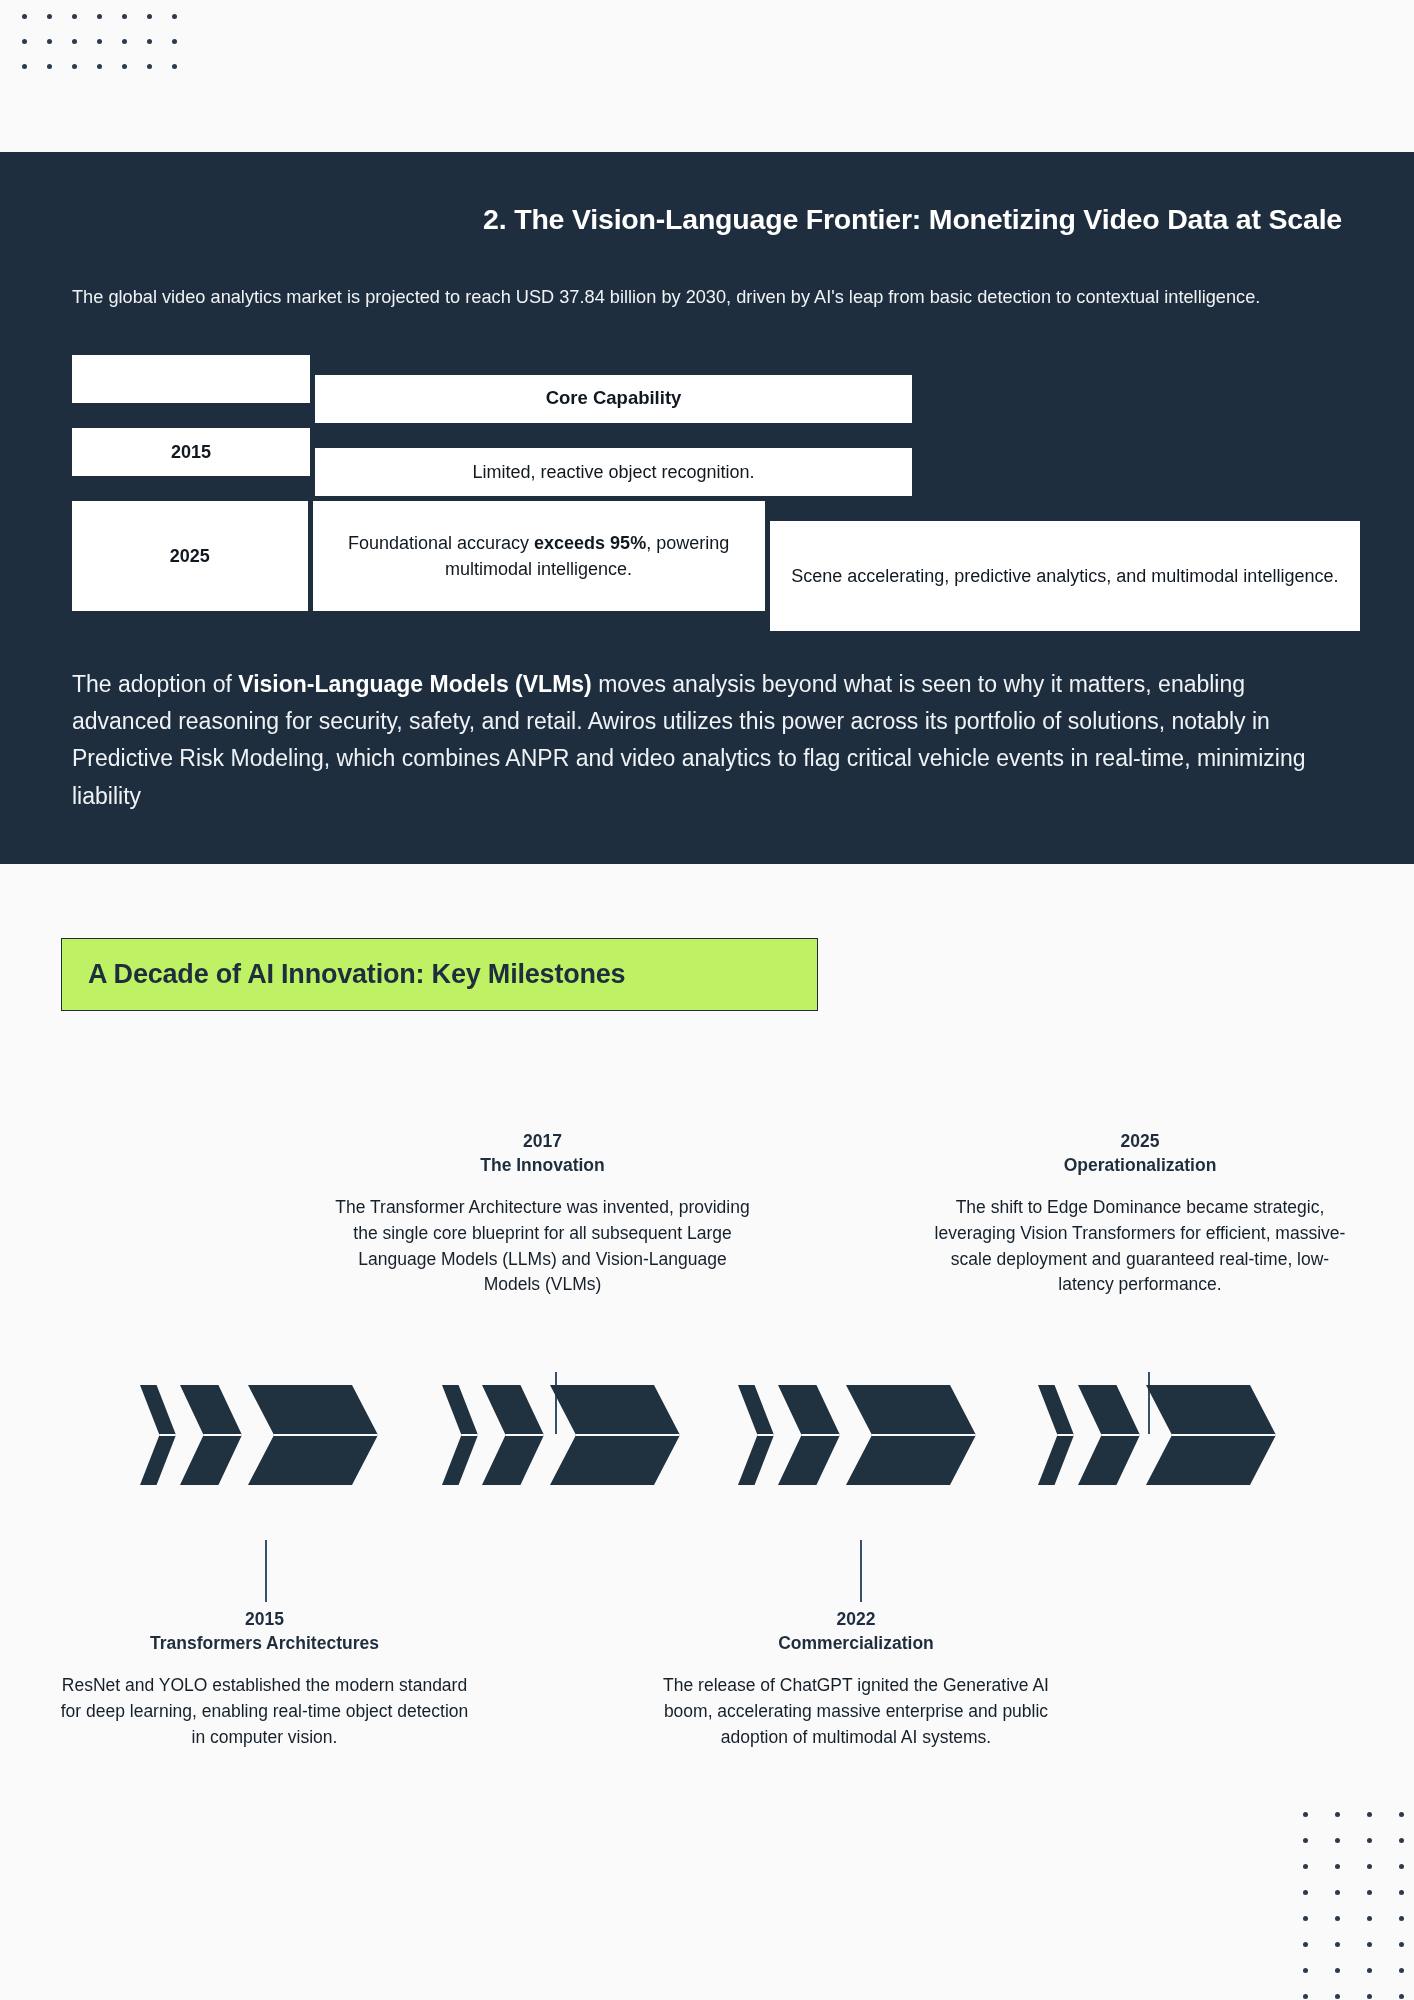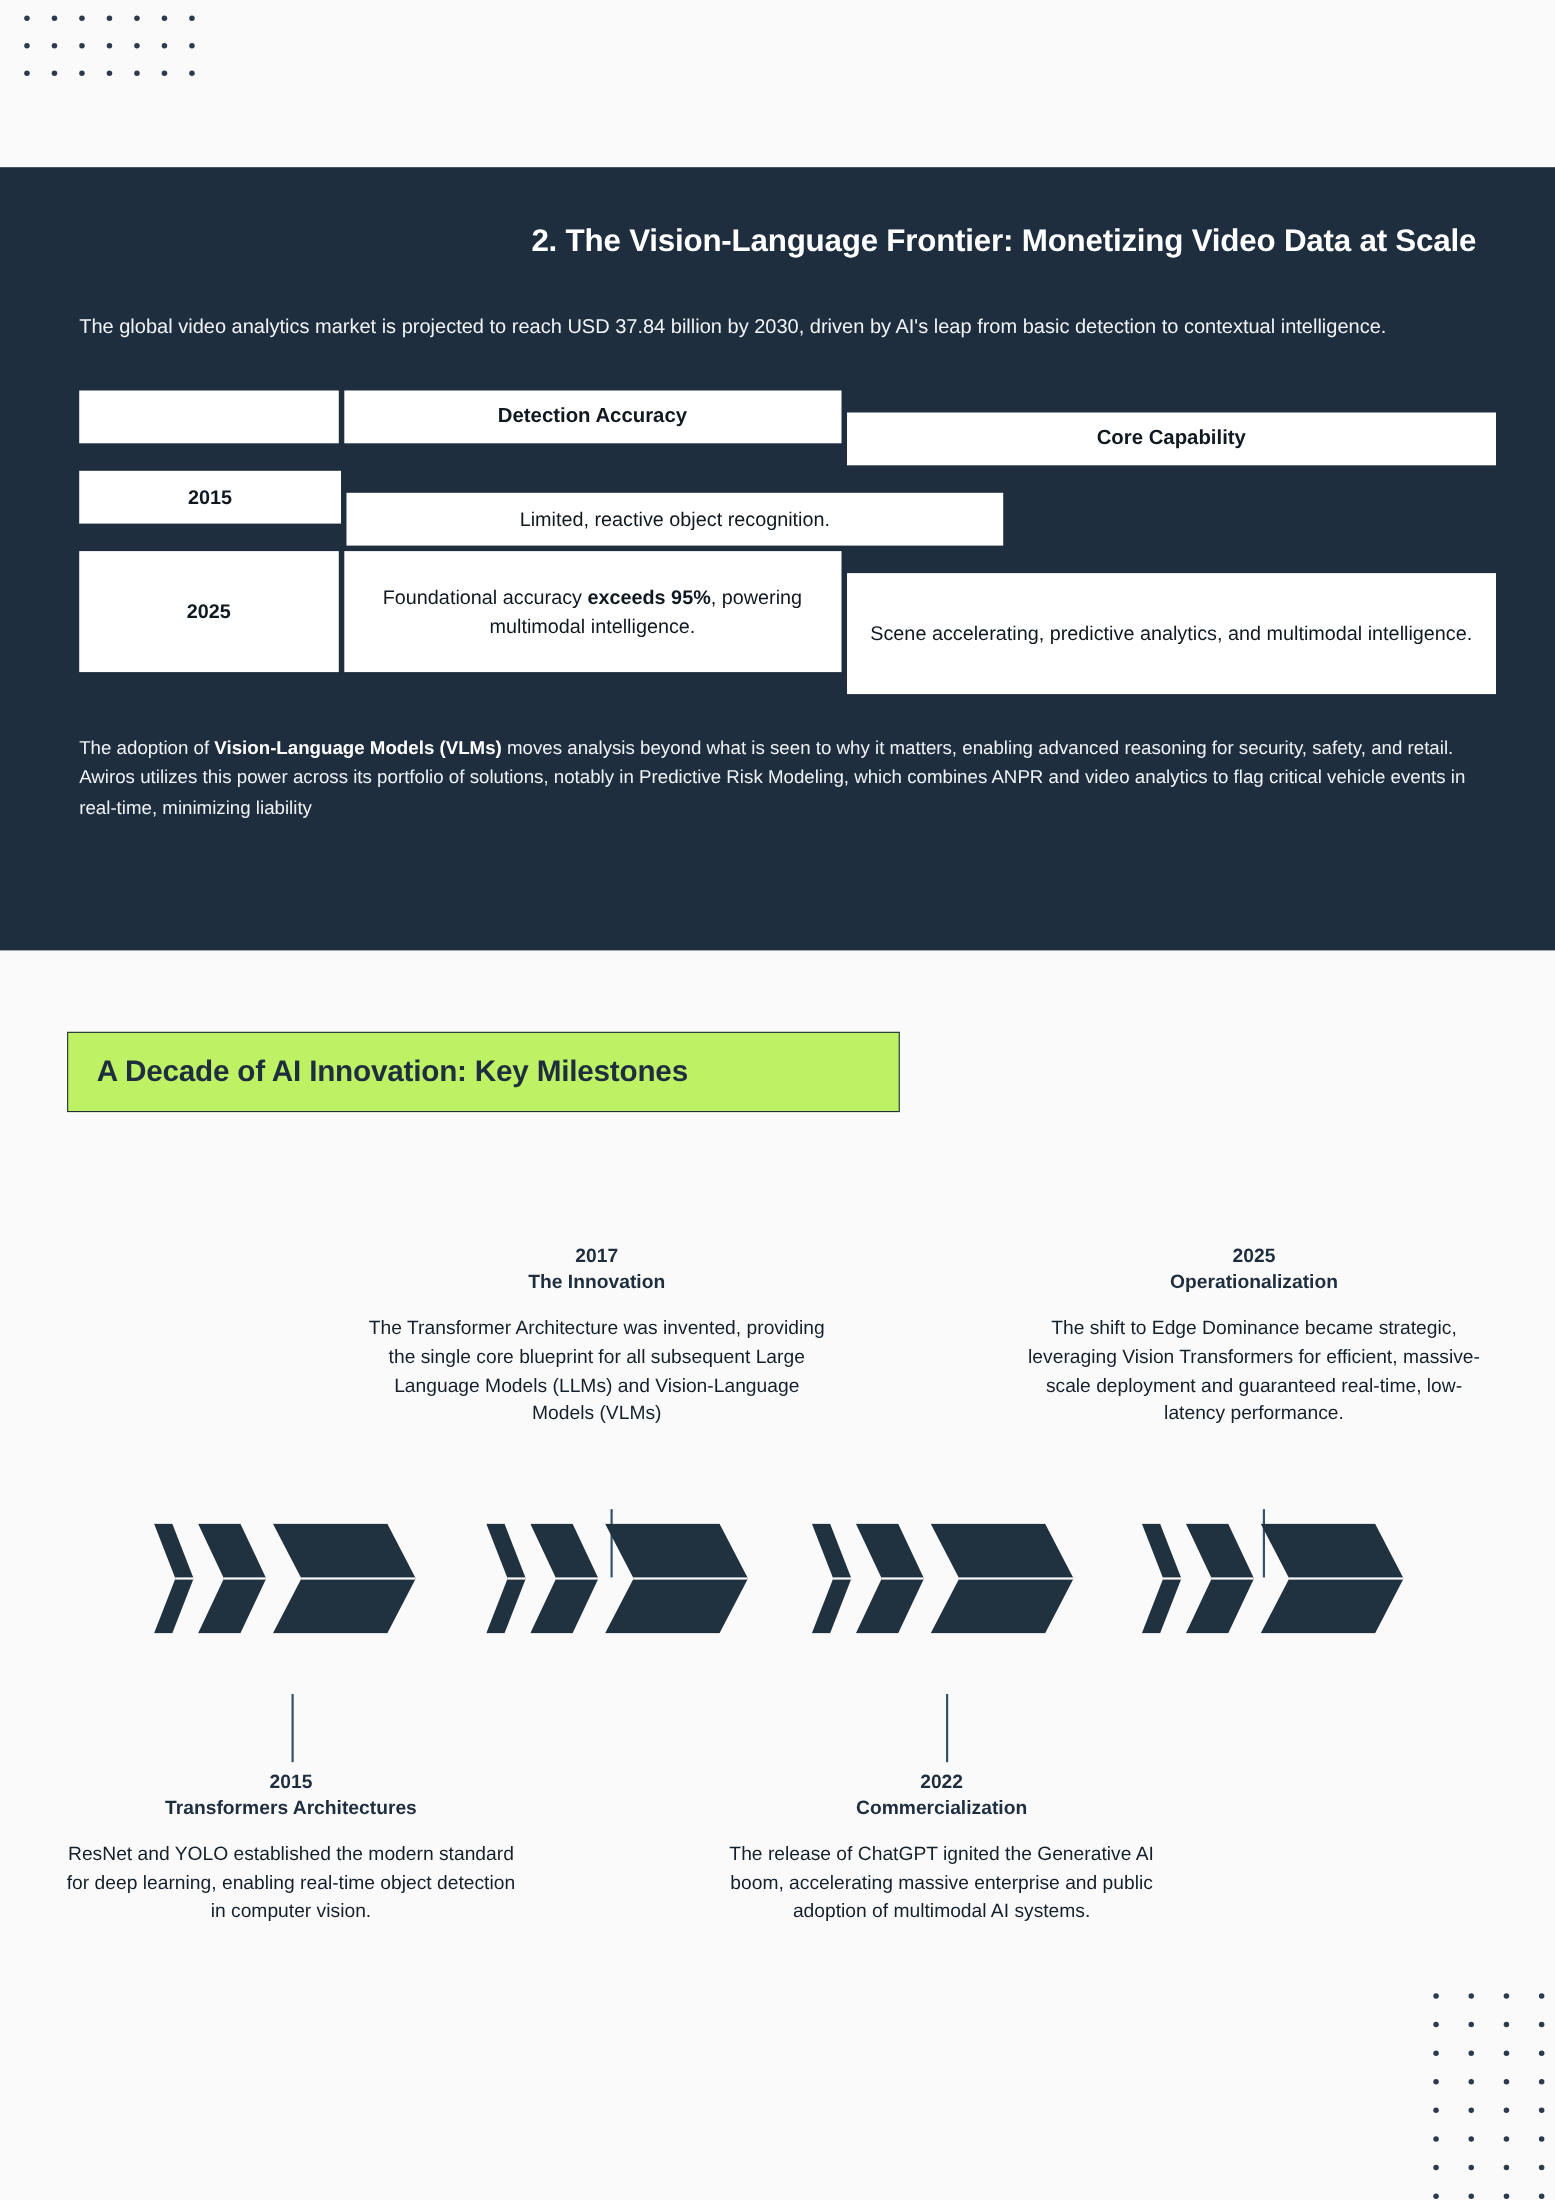--- a/index.html
+++ b/index.html
@@ -61,21 +61,21 @@
   .c0 { width:238px; }
   .c1 { width:457px; }
   .c2 { width:597px;margin-top:20px; }
   .head-row .tcell { font-weight:bold; height:48px; font-size:18.5px; }
   .r1 .tcell { height:48px; }
   .r2 .tcell { height:110px; }
   .tcell b { font-weight:bold; }
 
   .sec-body {
     margin-top:35px;
-    font-size:17px; line-height:1.62; color:#f0f3f6;
+    font-size:23px; line-height:1.62; color:#f0f3f6;
     max-width:1292px;
   }
   .sec-body b { font-weight:bold; color:#ffffff; }
 
   
   .timeline-title-box {
     position:absolute; left:61px; top:938px;
     border:1.4px solid #1e2e3e;
     background:#bef264;
     padding:20px 26px;
@@ -143,21 +143,20 @@
     </div>
 
   <div class="dark-section">
     <div class="sec-inner">
       <div class="sec-title">2. The Vision-Language Frontier: Monetizing Video Data at Scale</div>
       <div class="sec-lead">The global video analytics market is projected to reach USD 37.84 billion by 2030, driven by AI's leap from basic detection to contextual intelligence.</div>
 
       <div class="tbl">
         <div class="trow head-row">
           <div class="tcell c0"></div>
-          <div class="tcell c1">Detection Accuracy</div>
           <div class="tcell c2">Core Capability</div>
         </div>
 
         <div class="trow r1">
           <div class="tcell c0" style="font-weight:bold">2015</div>
           <div class="tcell c2">Limited, reactive object recognition.</div>
         </div>
 
         <div class="trow r2">
           <div class="tcell c0" style="font-weight:bold">2025</div>

